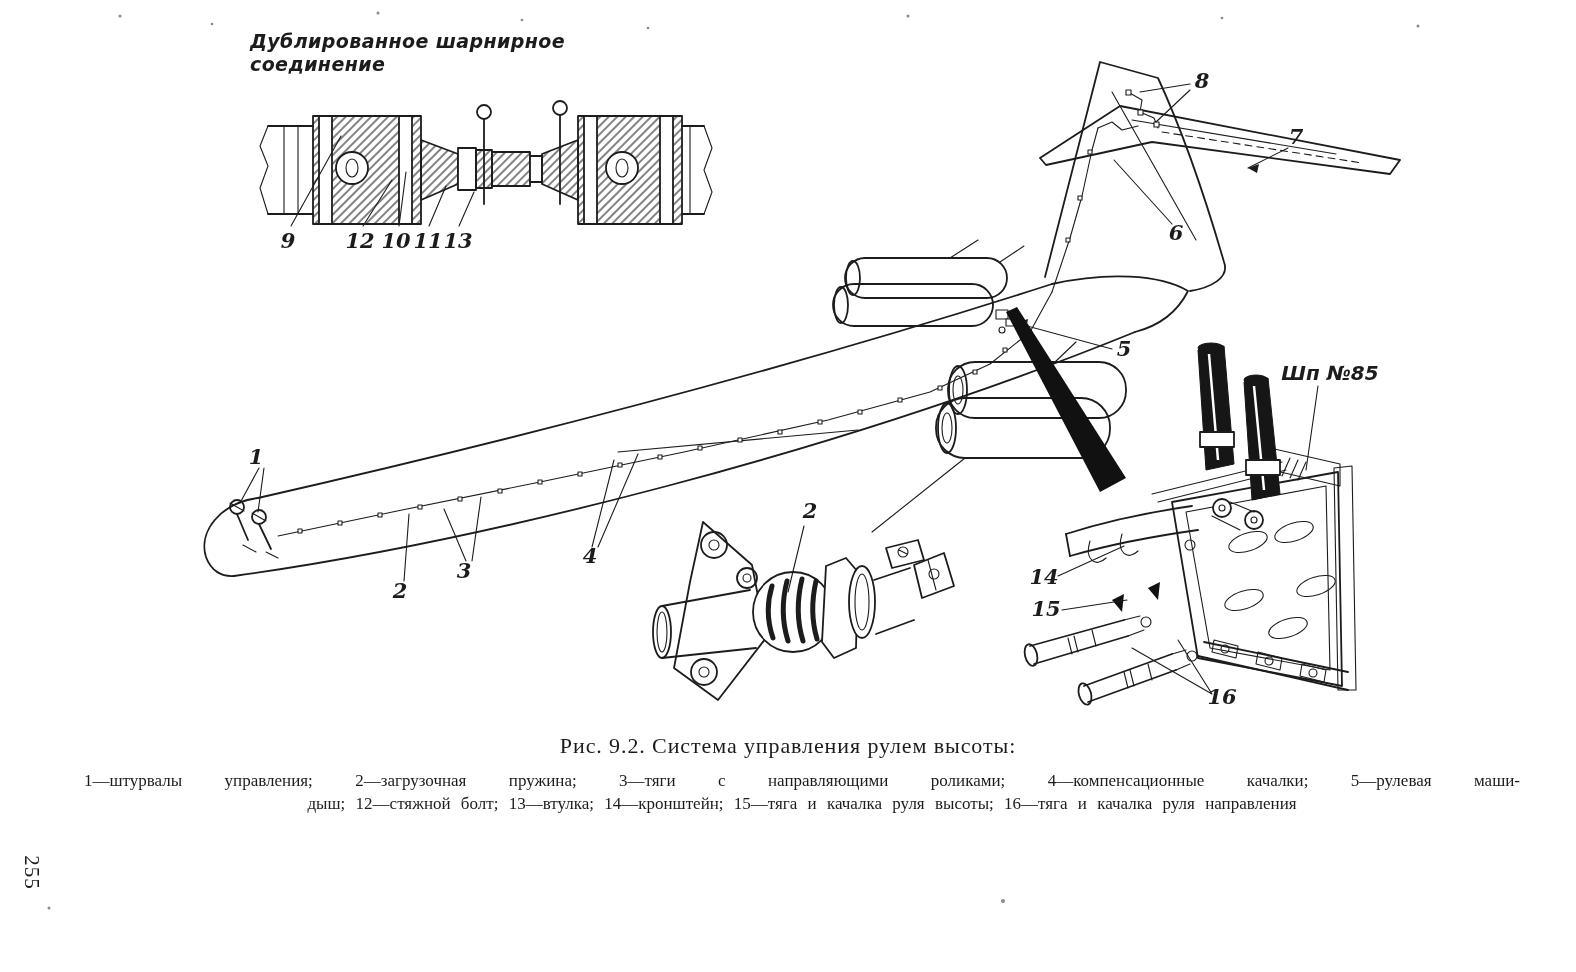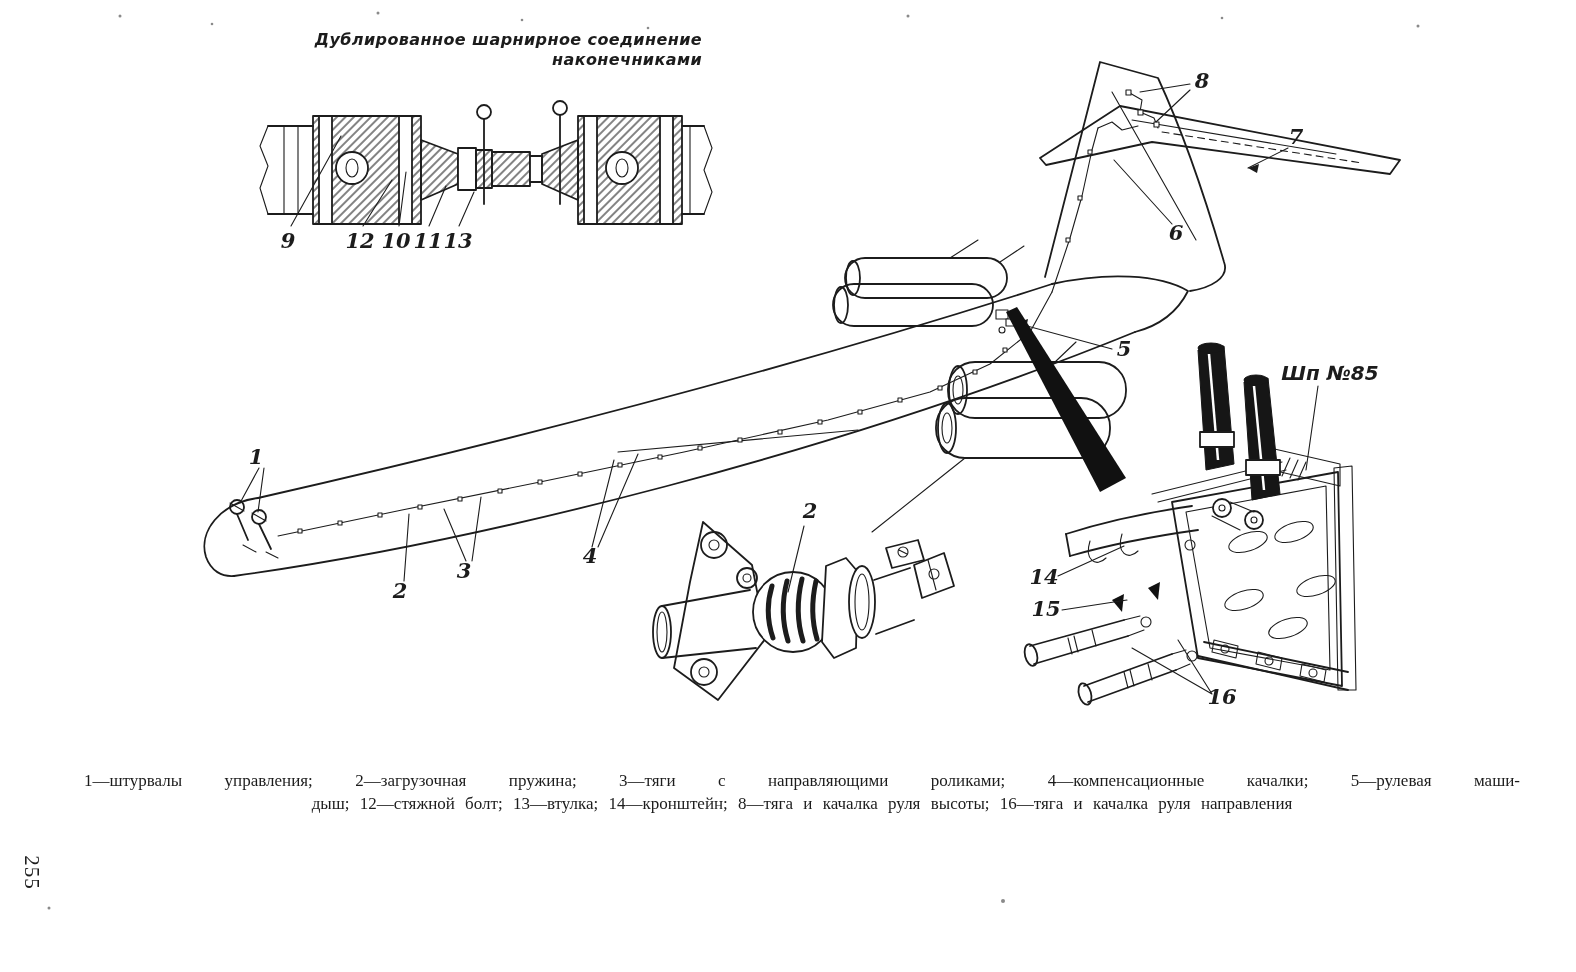--- a/index.html
+++ b/index.html
@@ -2,23 +2,23 @@
 <html><head>
 <meta charset="utf-8">
 <style>
   html,body{margin:0;padding:0;background:#ffffff;}
   .page{
     position:relative;width:1576px;height:972px;background:#ffffff;
     color:#1c1c1c;font-family:"Liberation Serif",serif;overflow:hidden;
   }
   .artwork{position:absolute;left:0;top:0;}
   .inset-title{
-    position:absolute;left:250px;top:30px;width:452px;text-align:right;
+    position:absolute;left:250px;top:30px;width:452px;text-align:left;
     font-family:"DejaVu Sans",sans-serif;font-style:italic;font-weight:bold;
-    font-size:16px;line-height:1.22;letter-spacing:.4px;
+    font-size:19px;line-height:1.22;letter-spacing:.4px;
   }
   .caption{
     position:absolute;left:0;top:733px;width:1576px;text-align:center;
     font-size:22px;letter-spacing:.9px;
   }
   .legend{
     position:absolute;left:84px;top:770px;width:1436px;
     font-size:17px;line-height:22.5px;word-spacing:6px;
   }
   .legend-line{text-align:justify;text-align-last:justify;white-space:nowrap;}
@@ -334,24 +334,24 @@
       </g>
       <text class="framelabel" x="1330" y="380" text-anchor="middle">Шп №85</text>
       <text class="callout" x="1044" y="584" text-anchor="middle">14</text>
       <text class="callout" x="1046" y="616" text-anchor="middle">15</text>
       <text class="callout" x="1222" y="704" text-anchor="middle">16</text>
     </g>
   </svg>
 
   <div class="inset-title">
     <div>Дублированное шарнирное соединение</div>
-    <div>наконечниками</div>
   </div>
 
+  <div class="caption">Рис. 9.2. Система управления рулем высоты:</div>
 
   <div class="legend">
     <div class="legend-line">1—штурвалы управления; 2—загрузочная пружина; 3—тяги с направляющими роликами; 4—компенсационные качалки; 5—рулевая маши-</div>
-    <div class="legend-line last">дыш; 12—стяжной болт; 13—втулка; 14—кронштейн; 8—тяга и качалка руля высоты; 16—тяга и качалка руля направления</div>
+    <div class="legend-line last">дыш; 12—стяжной болт; 13—втулка; 14—кронштейн; 15—тяга и качалка руля высоты; 16—тяга и качалка руля направления</div>
   </div>
 
   <div class="page-num">255</div>
 
 </div>
 
 </body></html>

